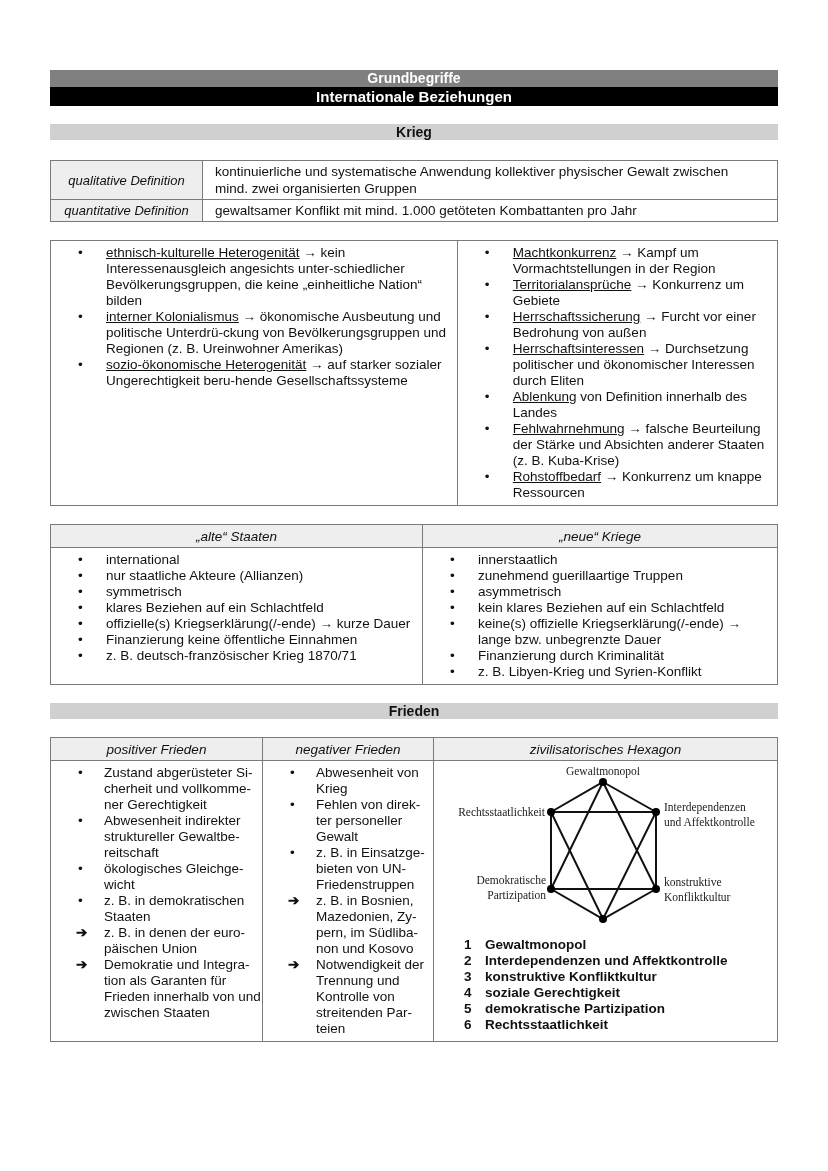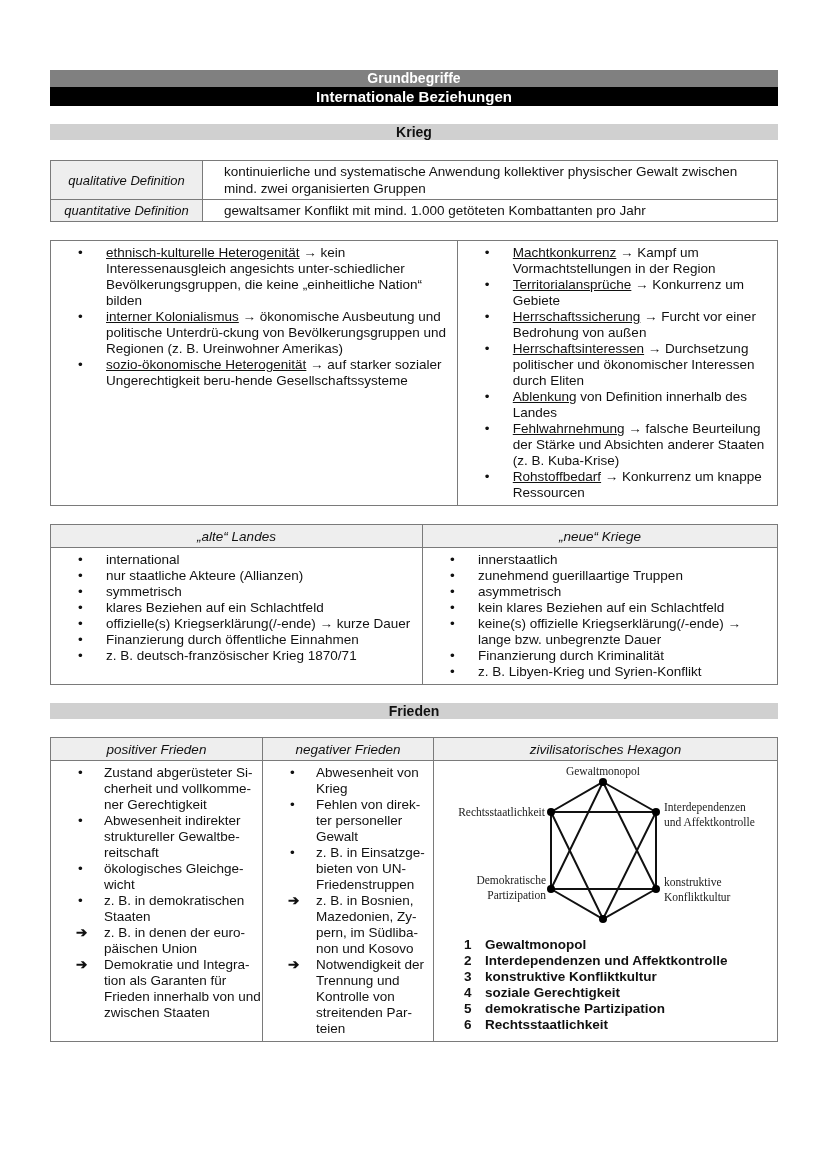--- a/index.html
+++ b/index.html
@@ -7,21 +7,21 @@
   .page { position:absolute; left:50px; top:50px; width:728px; }
   .bar { text-align:center; font-weight:bold; }
   .bar-black { background:#000; color:#fff; font-size:15px; height:19px; line-height:19px; }
   .bar-dark { background:#808080; color:#fff; font-size:14px; height:17px; line-height:17px; margin-top:20px; }
   .bar-light { background:#d0d0d0; color:#111; font-size:14px; height:16px; line-height:16px; margin-top:18px; }
   table { border-collapse:collapse; width:100%; }
   td, th { border:1px solid #7a7a7a; vertical-align:top; }
   th { background:#eeeeee; font-weight:normal; font-style:italic; font-size:13.5px; height:20px; padding:1px 4px; text-align:center; vertical-align:middle; }
   .deftab { margin-top:20px; }
   .deftab td.lab { background:#eeeeee; font-style:italic; text-align:center; vertical-align:middle; width:143px; padding:3px 4px; }
-  .deftab td.val { padding:2px 21px; line-height:17px; font-size:13.5px; }
+  .deftab td.val { padding:2px 12px; line-height:17px; font-size:13.5px; }
   .tab2 { margin-top:18px; }
   ul.b { list-style:none; margin:3px 0 3px 0; padding:0; }
   ul.b li { position:relative; padding-left:54px; line-height:16px; font-size:13.5px; }
   ul.b li .m { position:absolute; left:26px; top:0; width:20px; text-align:left; }
   ul.b li .arrow-m { left:24px; font-weight:bold; }
   .u { text-decoration:underline; }
   .pf td { font-size:13.5px; }
   .hexcell { padding:0; }
   .hex-svg { display:block; margin:6px auto 0 auto; }
   ol.legend { list-style:none; margin:10px 0 4px 30px; padding:0; }
@@ -70,32 +70,32 @@
               <li><span class="m">•</span><span class="u">Rohstoffbedarf</span><span> → Konkurrenz um knappe Ressourcen</span></li>
             </ul>
           </td>
     </tr>
   </tbody>
     </table>
 
   <table class="tab2">
     <tbody>
         <tr>
-      <th style="width:363px">„alte“ Landes</th>
+      <th style="width:363px">„alte“ Staaten</th>
       <th>„neue“ Kriege</th>
     </tr>
     <tr>
       <td>
             <ul class="b" id="alt-list">
               <li><span class="m">•</span><span>international</span></li>
               <li><span class="m">•</span><span>nur staatliche Akteure (Allianzen)</span></li>
               <li><span class="m">•</span><span>symmetrisch</span></li>
               <li><span class="m">•</span><span>klares Beziehen auf ein Schlachtfeld</span></li>
               <li><span class="m">•</span><span>offizielle(s) Kriegserklärung(/-ende) → kurze Dauer</span></li>
-              <li><span class="m">•</span><span>Finanzierung durch öffentliche Einnahmen</span></li>
+              <li><span class="m">•</span><span>Finanzierung keine öffentliche Einnahmen</span></li>
               <li><span class="m">•</span><span>z. B. deutsch-französischer Krieg 1870/71</span></li>
             </ul>
           </td>
       <td>
             <ul class="b" id="neu-list">
               <li><span class="m">•</span><span>innerstaatlich</span></li>
               <li><span class="m">•</span><span>zunehmend guerillaartige Truppen</span></li>
               <li><span class="m">•</span><span>asymmetrisch</span></li>
               <li><span class="m">•</span><span>kein klares Beziehen auf ein Schlachtfeld</span></li>
               <li><span class="m">•</span><span>keine(s) offizielle Kriegserklärung(/-ende) → lange bzw. unbegrenzte Dauer</span></li>

